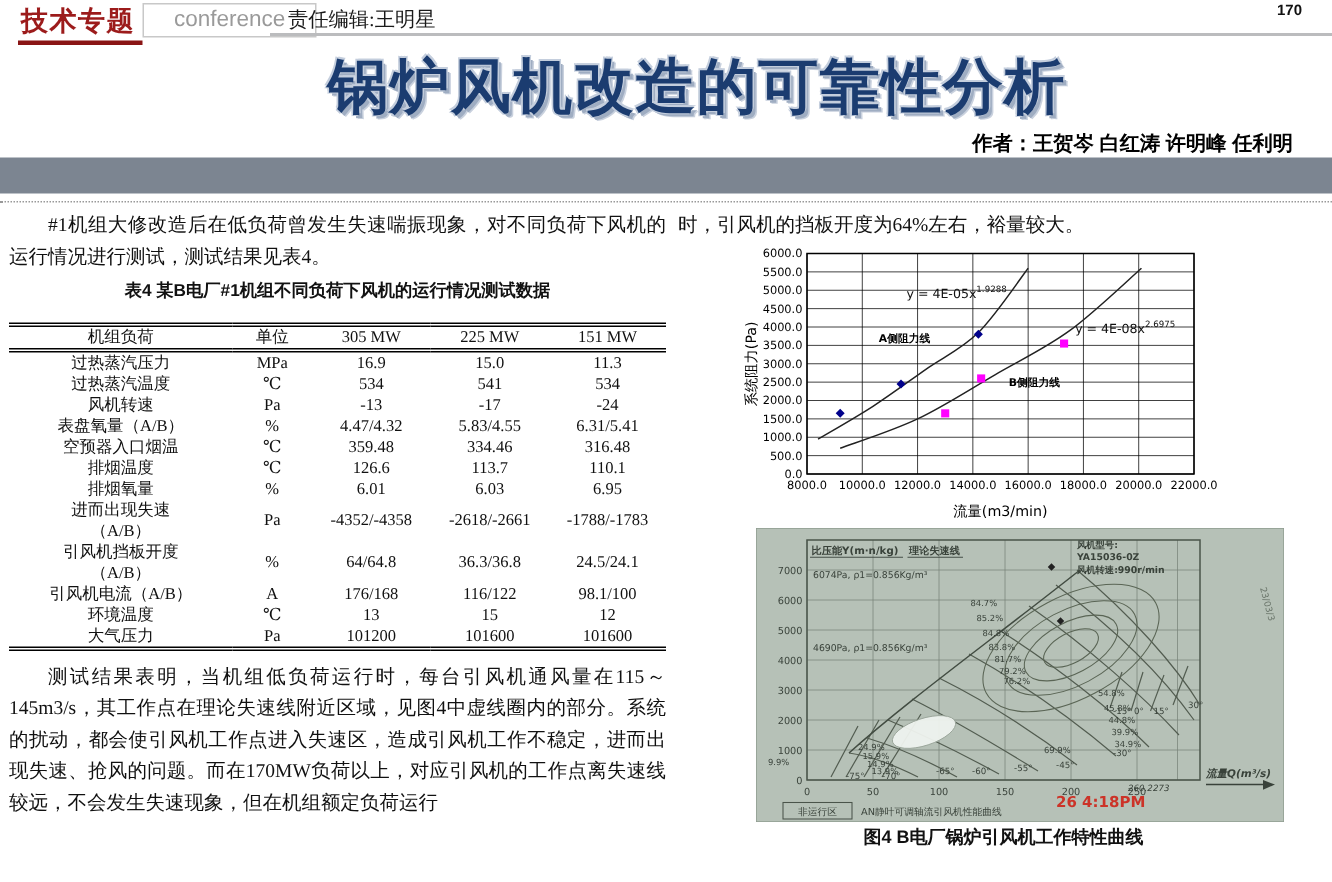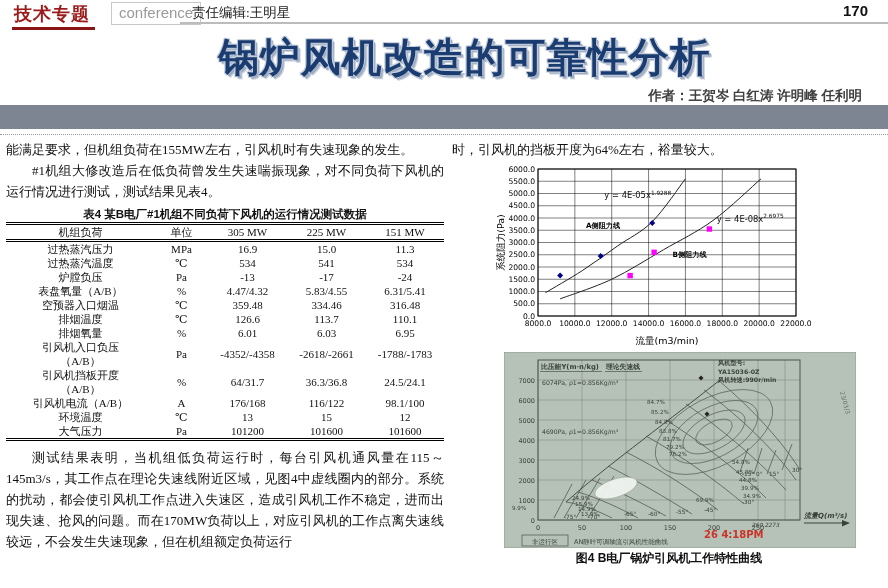--- a/index.html
+++ b/index.html
@@ -1,45 +1,45 @@
 <!DOCTYPE html>
 <html><head>
 <meta charset="utf-8">
 <style>
   html,body{margin:0;padding:0;}
   body{width:888px;height:588px;position:relative;background:#fff;overflow:hidden;
        font-family:"Liberation Serif","DejaVu Serif",serif;color:#111;}
   
   .hdr{position:absolute;top:0;left:0;right:0;height:28px;}
-  .brand{position:absolute;left:12px;top:2px;display:flex;align-items:flex-start;gap:16px;}
+  .brand{position:absolute;left:12px;top:2px;display:flex;align-items:flex-start;}
   .brand-cn{font-family:"Liberation Sans",sans-serif;font-weight:bold;font-size:18px;
             color:#9c1b1b;padding:0 5px 1px 2px;border-bottom:3px solid #8a1515;letter-spacing:1px;}
   .brand-en{font-family:"Liberation Sans",sans-serif;font-size:15px;color:#9a9a9a;
-            border:1px solid #c8c8c8;padding:1px 7px 3px;margin-left:0;}
+            border:1px solid #c8c8c8;padding:1px 20px 3px;margin-left:0;}
   .editor{position:absolute;left:192px;top:4px;font-size:13.5px;color:#1a1a1a;}
   .pagenum{position:absolute;right:20px;top:2px;font-family:"Liberation Sans",sans-serif;
-           font-weight:bold;font-size:15px;}
+           font-weight:bold;font-size:10px;}
   .hdr-rule{position:absolute;left:180px;right:0;top:22px;border-top:2px solid #bbbcbe;}
   
   .title-wrap{position:absolute;left:0;right:0;top:30px;text-align:center;padding-left:41px;}
   h1{margin:0;font-family:"Liberation Sans","DejaVu Sans",sans-serif;font-weight:bold;
      font-size:40px;letter-spacing:1px;color:#1b3c70;
      text-shadow:-1px -1px 0 #c4cedd,1px -1px 0 #c4cedd,-1px 1px 0 #c4cedd,2px 2px 0 #9fadc2,3px 3px 0 #c9d1de;}
   .authors{position:absolute;top:87px;right:26px;font-family:"Liberation Sans",sans-serif;
-           font-weight:bold;font-size:13.5px;color:#404040;}
+           font-weight:bold;font-size:13.5px;color:#000000;}
   .band{position:absolute;top:105px;left:0;right:0;height:24px;background:#7c8591;}
   .dotted{position:absolute;top:134px;left:0;right:0;border-top:1px dotted #999;}
   
   .col-left{position:absolute;left:6px;top:139px;width:438px;}
   .col-right{position:absolute;left:452px;top:139px;width:434px;}
   p{margin:0;font-size:13px;line-height:21px;text-align:justify;}
   .indent{text-indent:2em;}
   .mt{margin-top:6px;}
   .table-title{text-align:center;font-family:"Liberation Sans",sans-serif;font-weight:bold;
-               font-size:11.5px;margin:5px 0 0;}
+               font-size:11.5px;margin:5px 0 14px;}
   table{width:100%;border-collapse:collapse;border-top:3px double #000;border-bottom:3px double #000;
         font-size:11px;table-layout:fixed;}
   th{border-bottom:3px double #000;font-weight:normal;}
   th,td{text-align:center;padding:0 1px;line-height:14px;white-space:pre-line;}
   .fig-caption{text-align:center;font-family:"Liberation Sans",sans-serif;font-weight:bold;
                font-size:12px;margin:2px 0 4px;}
   #chart1{width:320px;height:184px;margin:4px 0 0 42px;}
   #photo{width:352px;height:196px;margin:4px 0 0 52px;}
   svg text{font-family:"DejaVu Sans","Liberation Sans",sans-serif;}
 </style>
@@ -57,21 +57,20 @@
 </div>
 
 <div class="title-wrap">
   <h1>锅炉风机改造的可靠性分析</h1>
 </div>
 <div class="authors">作者：王贺岑  白红涛  许明峰  任利明</div>
 <div class="band"></div>
 <div class="dotted"></div>
 
 <div class="col-left">
-  <p>能满足要求，但机组负荷在155MW左右，引风机时有失速现象的发生。</p>
   <p class="indent">#1机组大修改造后在低负荷曾发生失速喘振现象，对不同负荷下风机的运行情况进行测试，测试结果见表4。</p>
   <div class="table-title">表4  某B电厂#1机组不同负荷下风机的运行情况测试数据</div>
   <table id="data-table">
       <colgroup>
         <col style="width: 149px;">
         <col style="width: 53px;">
         <col style="width: 79px;">
         <col style="width: 79px;">
         <col style="width: 78px;">
       </colgroup>
@@ -93,21 +92,21 @@
           <td>11.3</td>
         </tr>
         <tr>
           <td>过热蒸汽温度</td>
           <td>℃</td>
           <td>534</td>
           <td>541</td>
           <td>534</td>
         </tr>
         <tr>
-          <td>炉膛负压</td>
+          <td>风机转速</td>
           <td>Pa</td>
           <td>-13</td>
           <td>-17</td>
           <td>-24</td>
         </tr>
         <tr>
           <td>表盘氧量（A/B）</td>
           <td>%</td>
           <td>4.47/4.32</td>
           <td>5.83/4.55</td>
@@ -128,32 +127,32 @@
           <td>110.1</td>
         </tr>
         <tr>
           <td>排烟氧量</td>
           <td>%</td>
           <td>6.01</td>
           <td>6.03</td>
           <td>6.95</td>
         </tr>
         <tr>
-          <td>引风机入口负压
+          <td>进而出现失速
 （A/B）</td>
           <td>Pa</td>
           <td>-4352/-4358</td>
           <td>-2618/-2661</td>
           <td>-1788/-1783</td>
         </tr>
         <tr>
           <td>引风机挡板开度
 （A/B）</td>
           <td>%</td>
-          <td>64/31.7</td>
+          <td>64/64.8</td>
           <td>36.3/36.8</td>
           <td>24.5/24.1</td>
         </tr>
         <tr>
           <td>引风机电流（A/B）</td>
           <td>A</td>
           <td>176/168</td>
           <td>116/122</td>
           <td>98.1/100</td>
         </tr>

